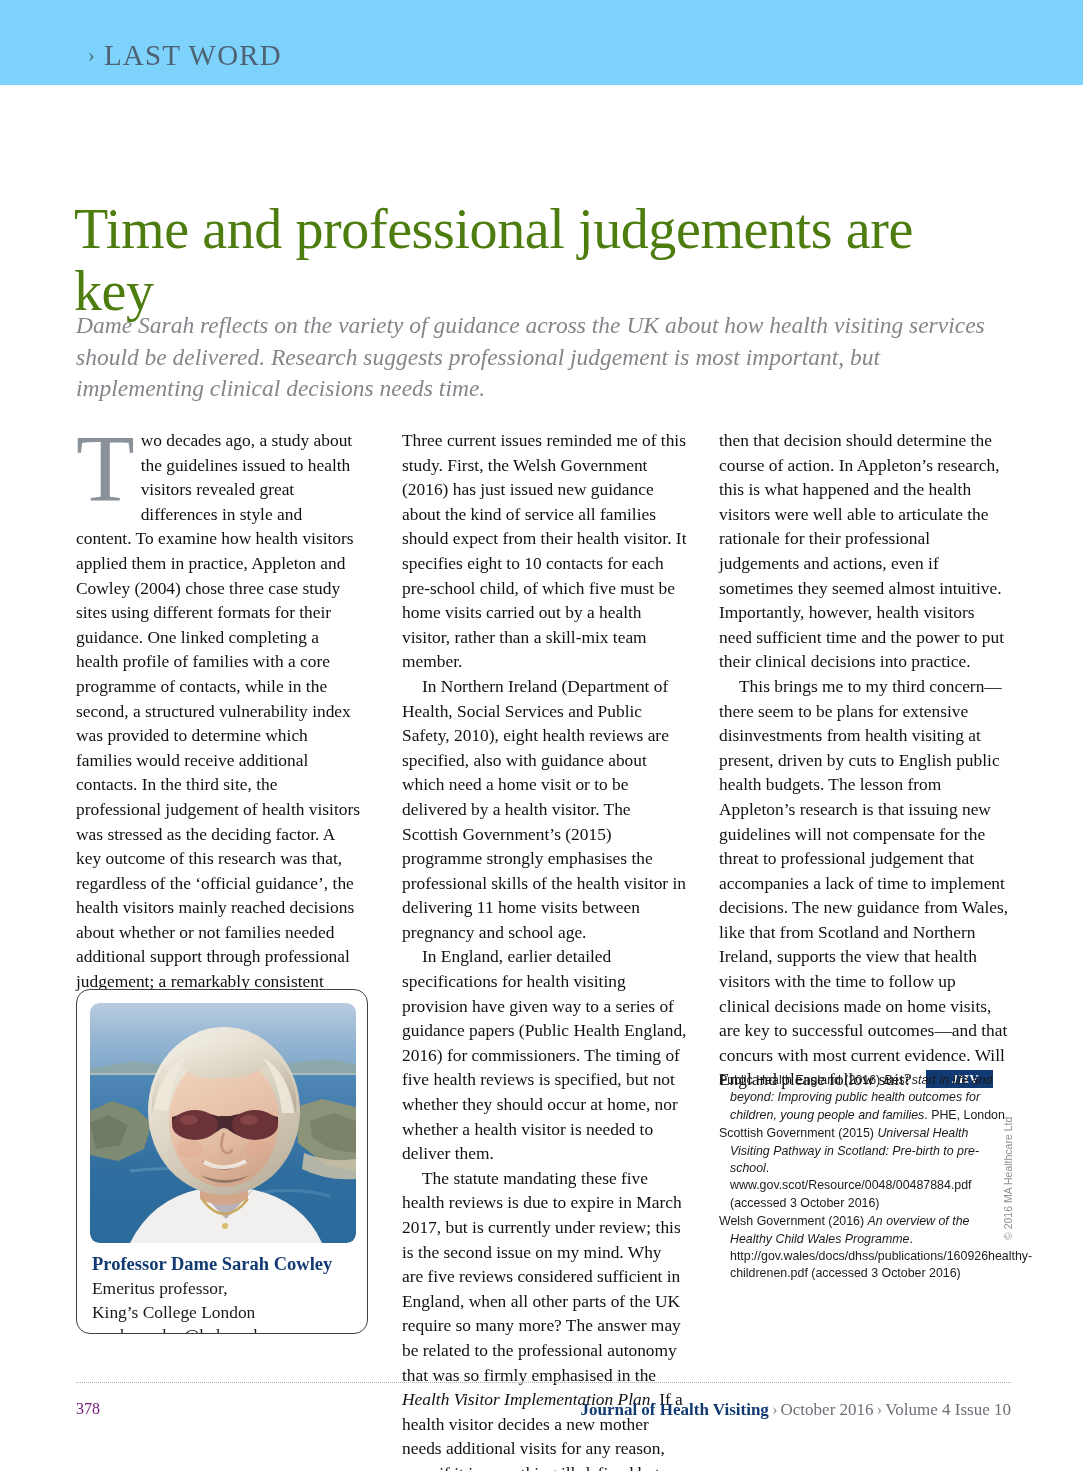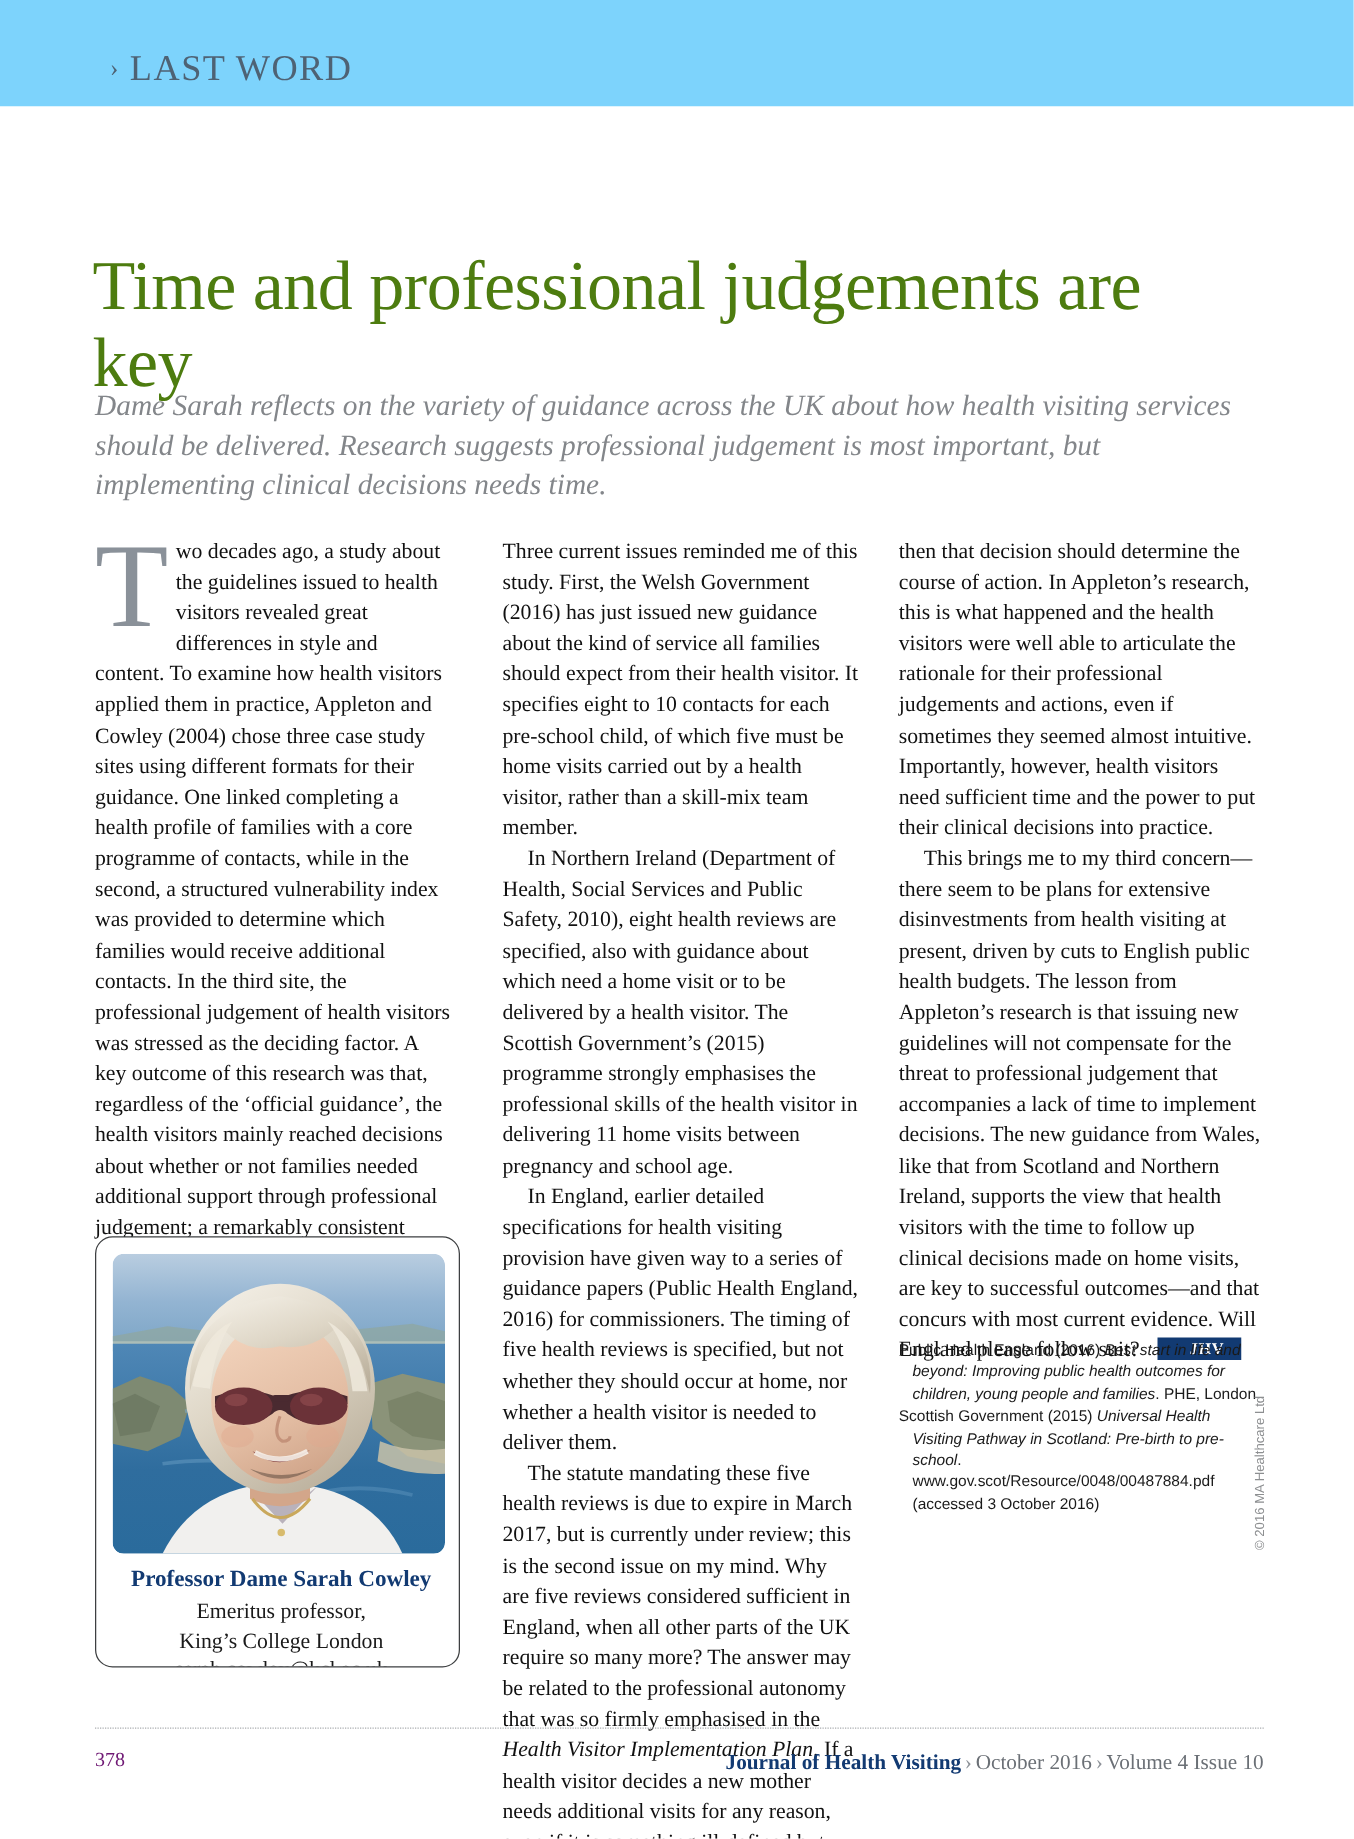--- a/index.html
+++ b/index.html
@@ -151,21 +151,20 @@
     border-radius: 9px;
     overflow: hidden;
   }
   .author-photo svg { display: block; }
 
   .author-text {
     position: absolute;
     left: 15px;
     top: 262px;
     width: 266px;
-    text-align: center;
   }
   .author-name {
     font-family: "Liberation Serif", serif;
     font-weight: bold;
     font-size: 18.5px;
     line-height: 25px;
     color: #123a72;
   }
   .author-line {
     font-family: "Liberation Serif", serif;
@@ -360,20 +359,21 @@
       <div class="author-name">Professor Dame Sarah Cowley</div>
       <div class="author-line">Emeritus professor,</div>
       <div class="author-line">King’s College London</div>
       <div class="author-line">sarah.cowley@kcl.ac.uk</div>
     </div>
   </div>
 
   <div class="references">
     <p class="ref"><span>Public Health England (2016) </span><i>Best start in life and beyond: Improving public health outcomes for children, young people and families</i><span>. PHE, London</span></p>
     <p class="ref"><span>Scottish Government (2015) </span><i>Universal Health Visiting Pathway in Scotland: Pre-birth to pre-school</i><span>. www.gov.scot/Resource/0048/00487884.pdf (accessed 3 October 2016)</span></p>
+    <p class="ref"><span>Welsh Government (2016) </span><i>An overview of the Healthy Child Wales Programme</i><span>. http://gov.wales/docs/dhss/publications/160926healthy-childrenen.pdf (accessed 3 October 2016)</span></p>
   </div>
 
   <div class="copyright">© 2016 MA Healthcare Ltd</div>
 
   <div class="footer-rule"></div>
   <div class="footer-page">378</div>
   <div class="footer-meta"><b>Journal of Health Visiting</b><span class="footer-sep">›</span><span>October 2016</span><span class="footer-sep">›</span><span>Volume 4 Issue 10</span></div>
 
 </div>
 

